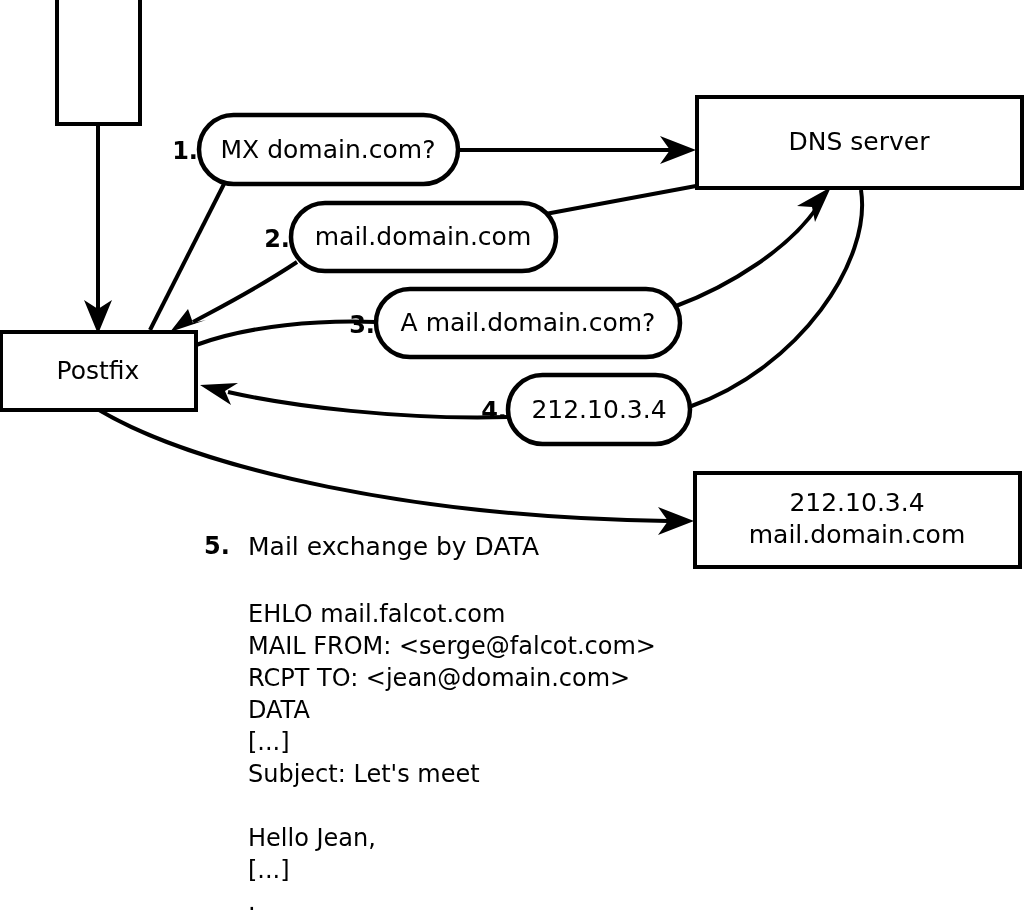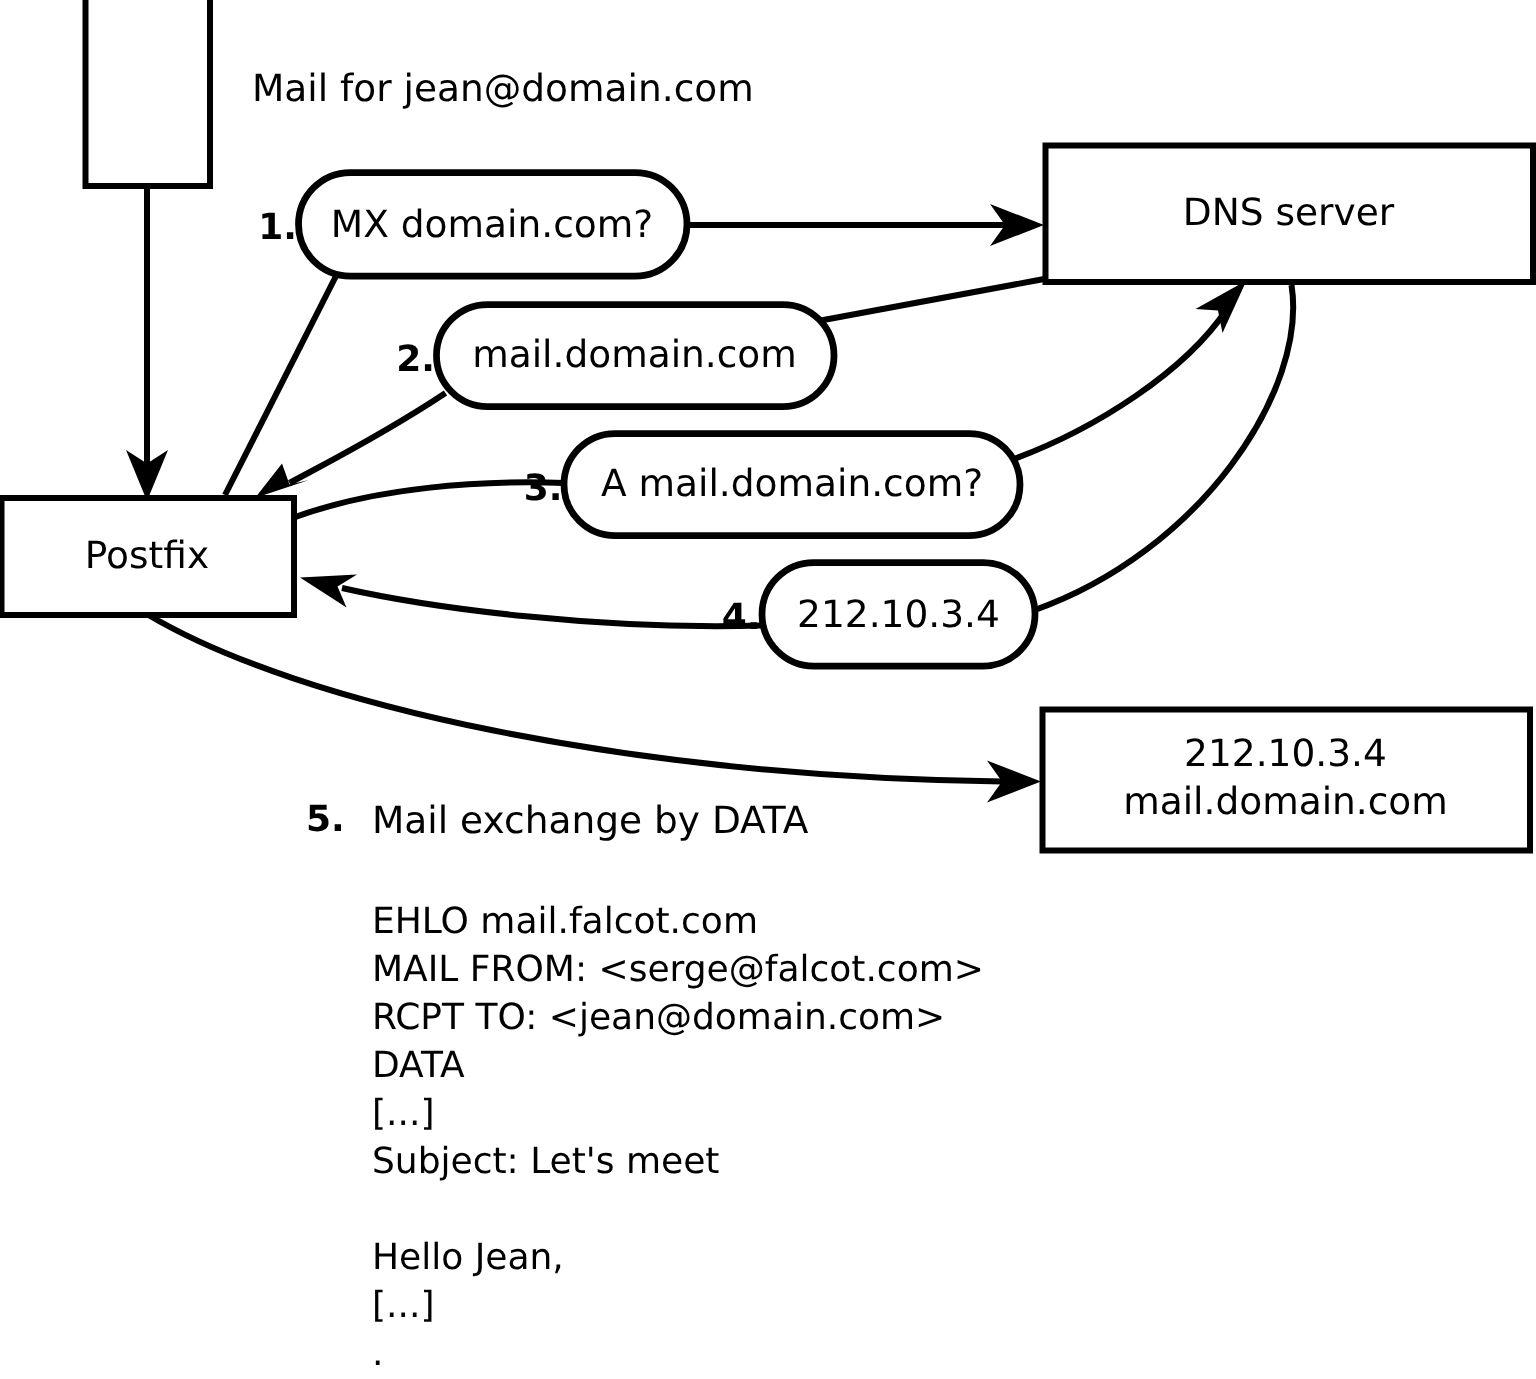--- a/index.html
+++ b/index.html
@@ -178,21 +178,20 @@
       <text class="svg-label pill-label" x="528" y="324">A mail.domain.com?</text>
     </g>
 
     <g>
       <text class="step-num" x="507" y="419">4.</text>
       <rect class="pill-rect" x="508" y="375" width="182" height="69" rx="34.5" ry="34.5"></rect>
       <text class="svg-label pill-label" x="599" y="411">212.10.3.4</text>
     </g>
   </svg>
 
-  <div class="free-text" id="caption-mail-for">Mail for jean@domain.com</div>
 
   <div class="free-text" id="step5-num">5.</div>
 
   <div class="free-text" id="step5-text">Mail exchange by DATA</div>
 
   <div class="free-text" id="smtp-block"><span class="smtp-line">EHLO mail.falcot.com</span><span class="smtp-line">MAIL FROM: &lt;serge@falcot.com&gt;</span><span class="smtp-line">RCPT TO: &lt;jean@domain.com&gt;</span><span class="smtp-line">DATA</span><span class="smtp-line">[...]</span><span class="smtp-line">Subject: Let's meet</span><span class="smtp-line"></span><span class="smtp-line">Hello Jean,</span><span class="smtp-line">[...]</span><span class="smtp-line">.</span></div>
 
 </div>
 
 </body></html>

